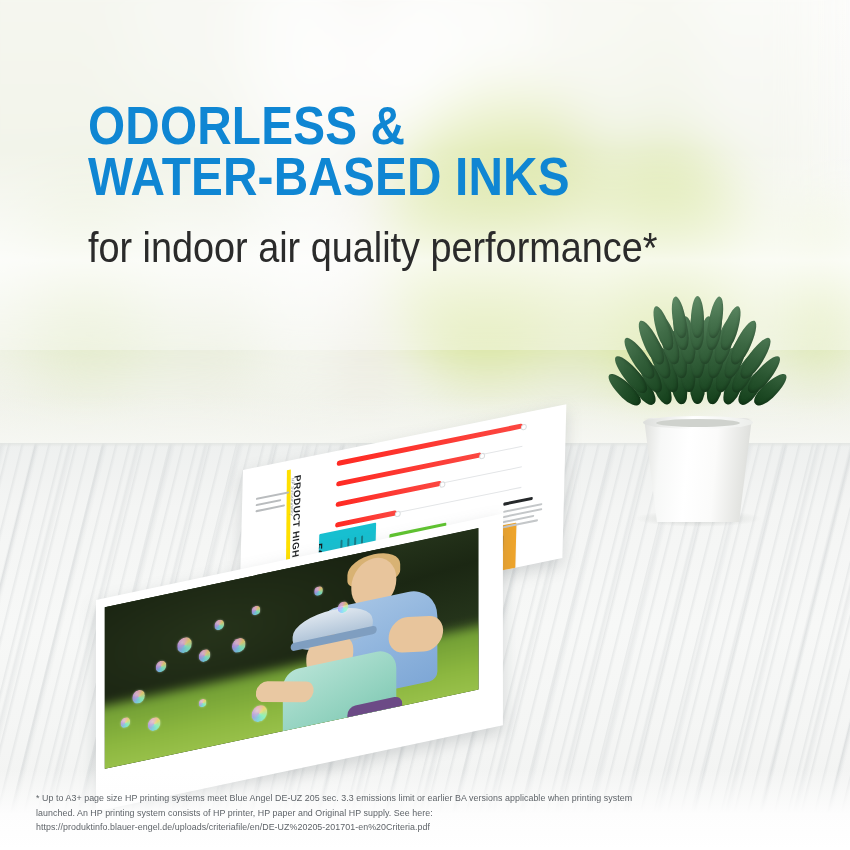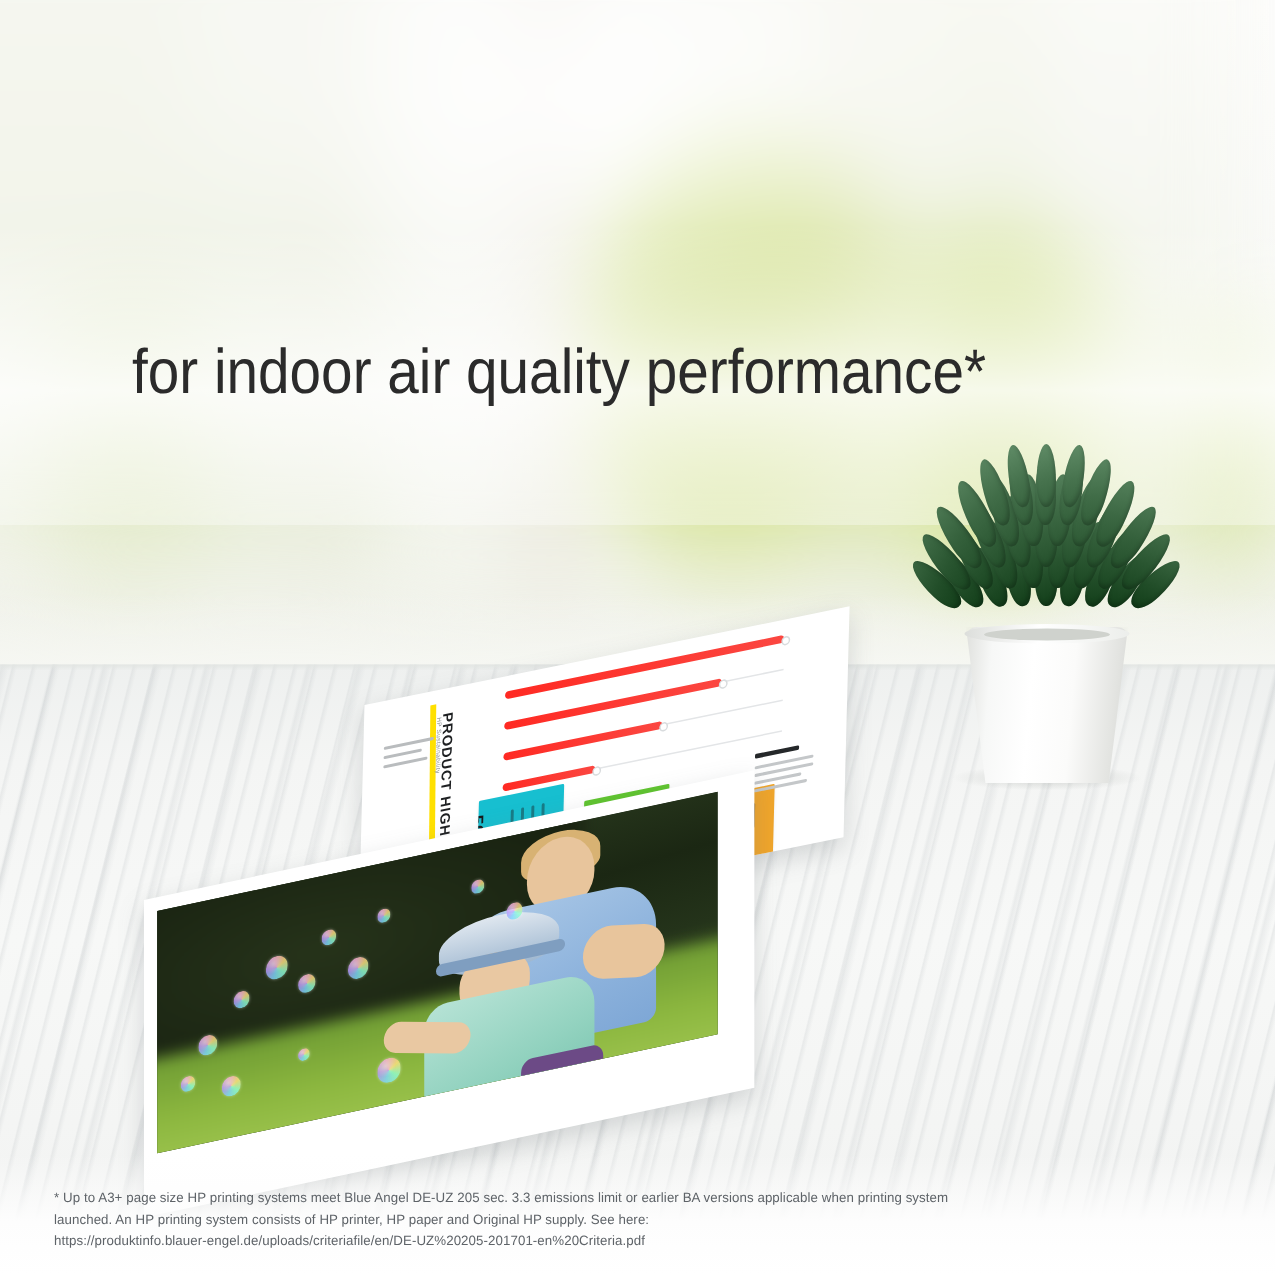--- a/index.html
+++ b/index.html
@@ -186,20 +186,24 @@
       <div class="mullion m3"></div>
       <div class="glow"></div>
     </div>
     <div class="haze"></div>
     <div class="sillshadow"></div>
   </div>
 
   <div class="desk"></div>
   <div class="desk-edge"></div>
 
+  <div class="headline">
+    <span class="l">ODORLESS &amp;</span>
+    <span class="l">WATER-BASED INKS</span>
+  </div>
   <div class="subhead">for indoor air quality performance*</div>
 
   <div class="plant">
     <div id="leaves">
         <div class="leaf" style="left: 19.5px; top: 50px; width: 15px; height: 42px; transform: rotate(-46deg); background: linear-gradient(160deg, rgb(59, 103, 66), rgb(33, 77, 40) 55%, rgb(17, 61, 24)); box-shadow: rgba(0, 0, 0, 0.22) -1px -2px 3px inset;"></div>
         <div class="leaf" style="left: 34px; top: 50px; width: 15px; height: 42px; transform: rotate(-34.5deg); background: linear-gradient(160deg, rgb(59, 103, 66), rgb(33, 77, 40) 55%, rgb(17, 61, 24)); box-shadow: rgba(0, 0, 0, 0.22) -1px -2px 3px inset;"></div>
         <div class="leaf" style="left: 48.5px; top: 50px; width: 15px; height: 42px; transform: rotate(-23deg); background: linear-gradient(160deg, rgb(59, 103, 66), rgb(33, 77, 40) 55%, rgb(17, 61, 24)); box-shadow: rgba(0, 0, 0, 0.22) -1px -2px 3px inset;"></div>
         <div class="leaf" style="left: 63px; top: 50px; width: 15px; height: 42px; transform: rotate(-11.5deg); background: linear-gradient(160deg, rgb(59, 103, 66), rgb(33, 77, 40) 55%, rgb(17, 61, 24)); box-shadow: rgba(0, 0, 0, 0.22) -1px -2px 3px inset;"></div>
         <div class="leaf" style="left: 77.5px; top: 50px; width: 15px; height: 42px; transform: rotate(0deg); background: linear-gradient(160deg, rgb(59, 103, 66), rgb(33, 77, 40) 55%, rgb(17, 61, 24)); box-shadow: rgba(0, 0, 0, 0.22) -1px -2px 3px inset;"></div>
         <div class="leaf" style="left: 92px; top: 50px; width: 15px; height: 42px; transform: rotate(11.5deg); background: linear-gradient(160deg, rgb(59, 103, 66), rgb(33, 77, 40) 55%, rgb(17, 61, 24)); box-shadow: rgba(0, 0, 0, 0.22) -1px -2px 3px inset;"></div>

